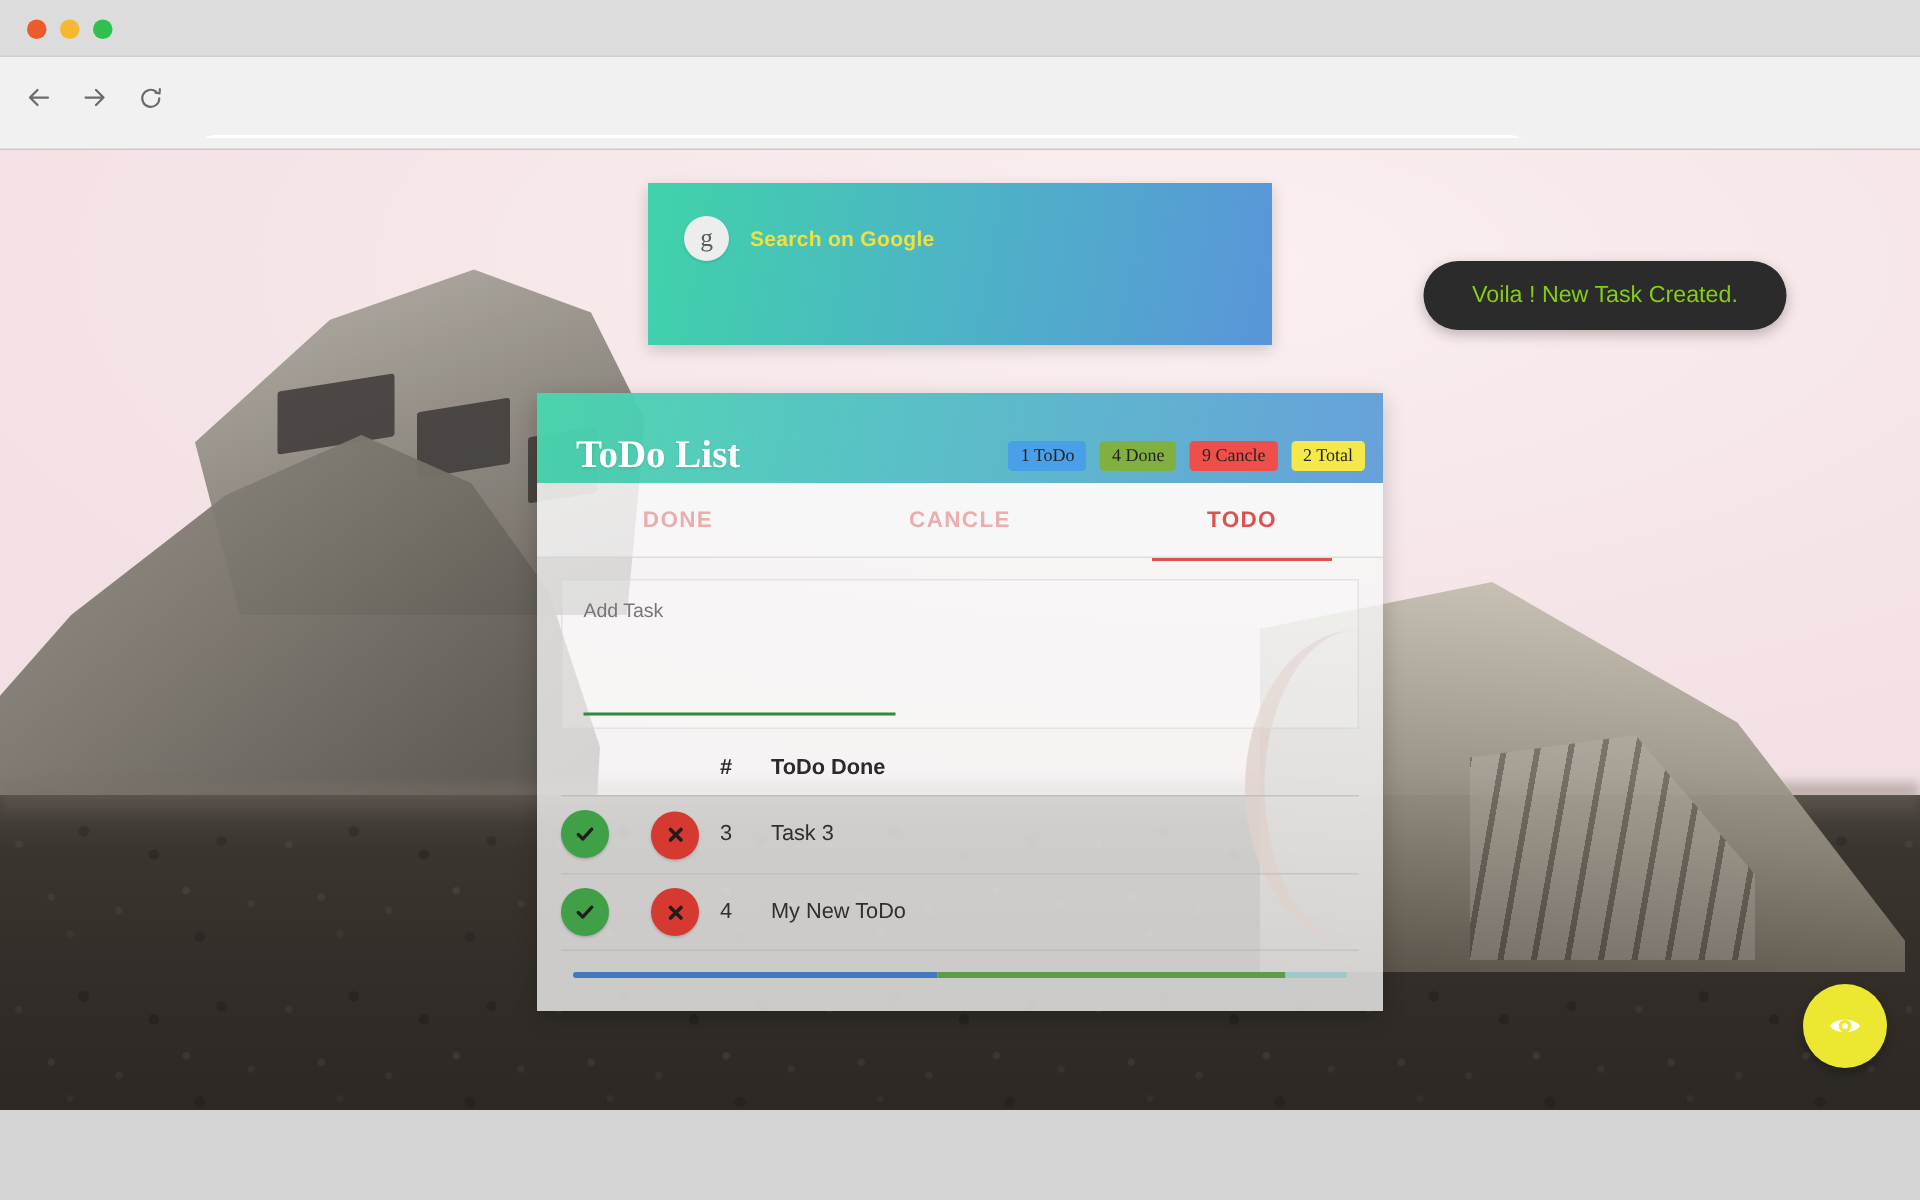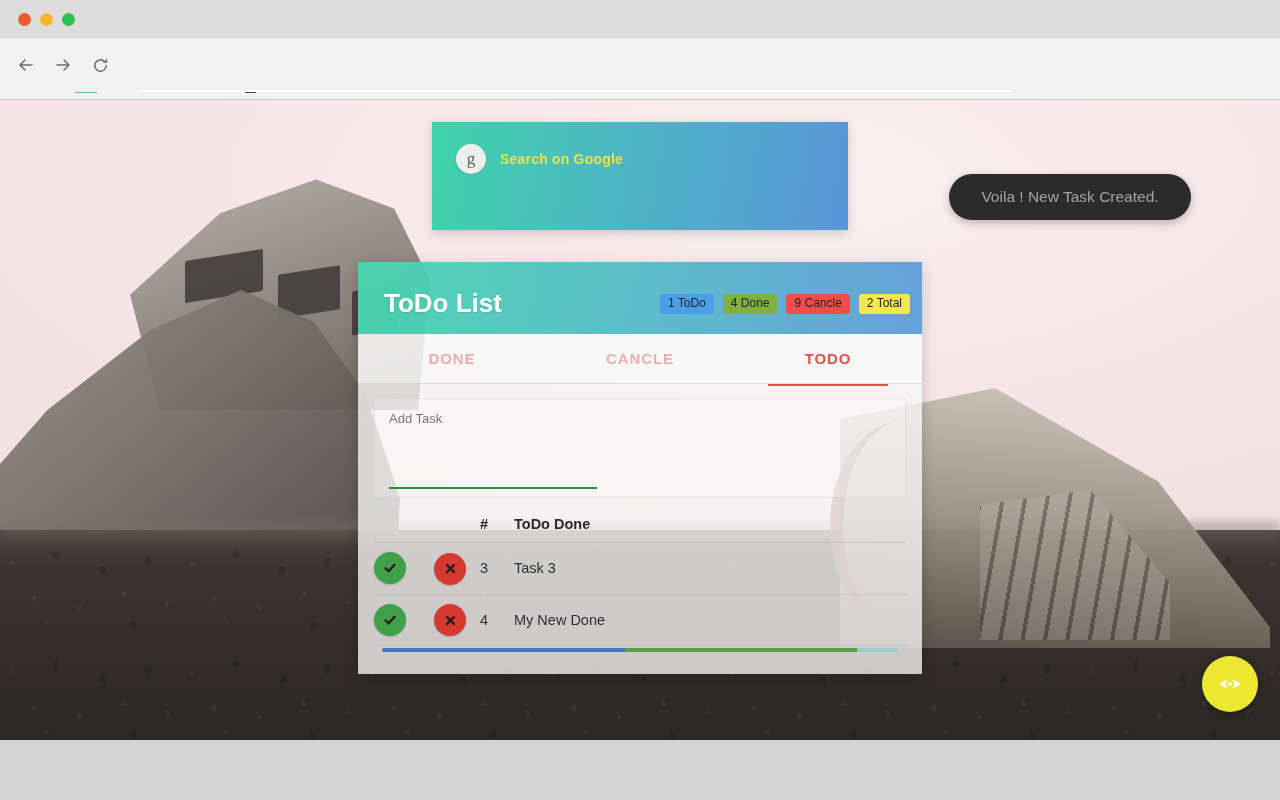--- a/index.html
+++ b/index.html
@@ -278,41 +278,42 @@
     height: 46px;
     background: #2b2b2b;
     border-radius: 23px;
     display: flex;
     align-items: center;
     justify-content: center;
     padding: 0 26px;
     box-shadow: 0 3px 9px rgba(0,0,0,.25);
   }
   .toast-text {
-    color: #a3a3a3;
+    color: #84cc16;
     font-size: 15.5px;
     white-space: nowrap;
   }
 
   
   .todo-card {
     position: absolute;
     left: 358px; top: 162px;
     width: 564px; height: 412px;
     background: rgba(247,247,247,.78);
     box-shadow: 0 4px 14px rgba(0,0,0,.2);
     overflow: hidden;
   }
   .todo-header {
     position: relative;
-    height: 72px;
+    height: 60px;
     background: linear-gradient(100deg,
       rgba(38,208,160,.80) 0%,
       rgba(50,180,186,.80) 42%,
       rgba(67,140,212,.80) 100%);
+    font-family: Liberation Serif, serif;
   }
   .todo-title {
     position: absolute;
     left: 26px; top: 26px;
     font-size: 26px;
     font-weight: bold;
     color: #ffffff;
     text-shadow: 0 1px 2px rgba(0,0,0,.12);
   }
   .badges {
@@ -623,21 +624,21 @@
                 </button>
                 <button class="act-btn act-cancel">
                   <span>
                     <svg width="13" height="13" viewBox="0 0 13 13" fill="none" stroke="currentColor" stroke-width="2.4">
                       <path d="M3 3 L10 10 M10 3 L3 10" stroke-linecap="round"></path>
                     </svg>
                   </span>
                 </button>
               </td>
               <td>4</td>
-              <td>My New Done</td>
+              <td>My New ToDo</td>
             </tr>
           </tbody>
         </table>
       </div>
 
       <div class="progress-row">
         <div class="progress-seg" style="width:47%;background:#4179be"></div>
         <div class="progress-seg" style="width:45%;background:#5a9e4b"></div>
         <div class="progress-seg" style="width:8%;background:#9ec9c9"></div>
       </div>

